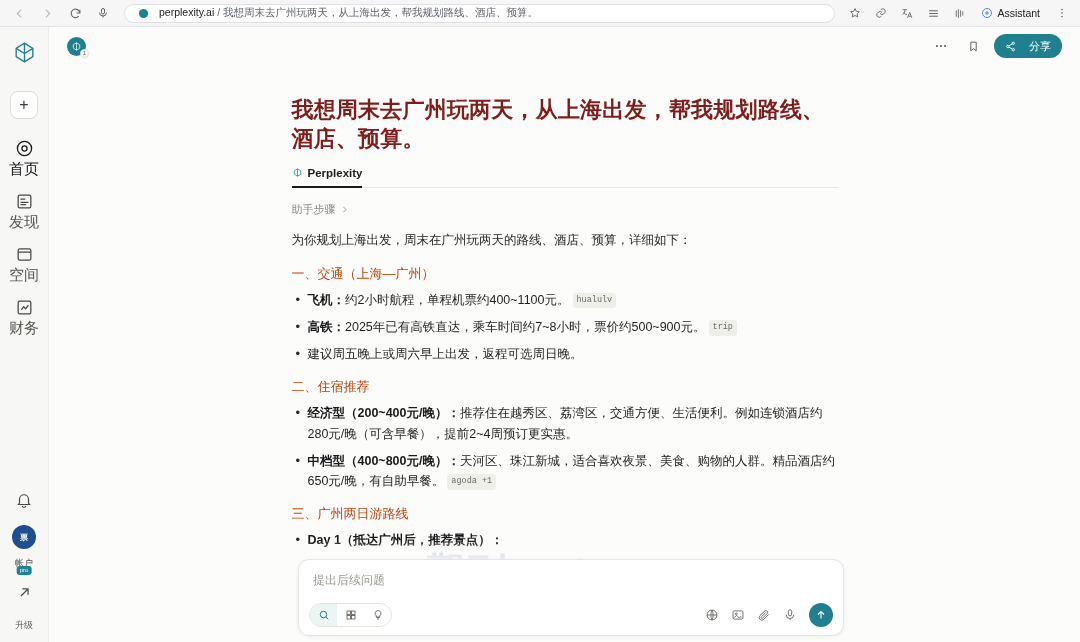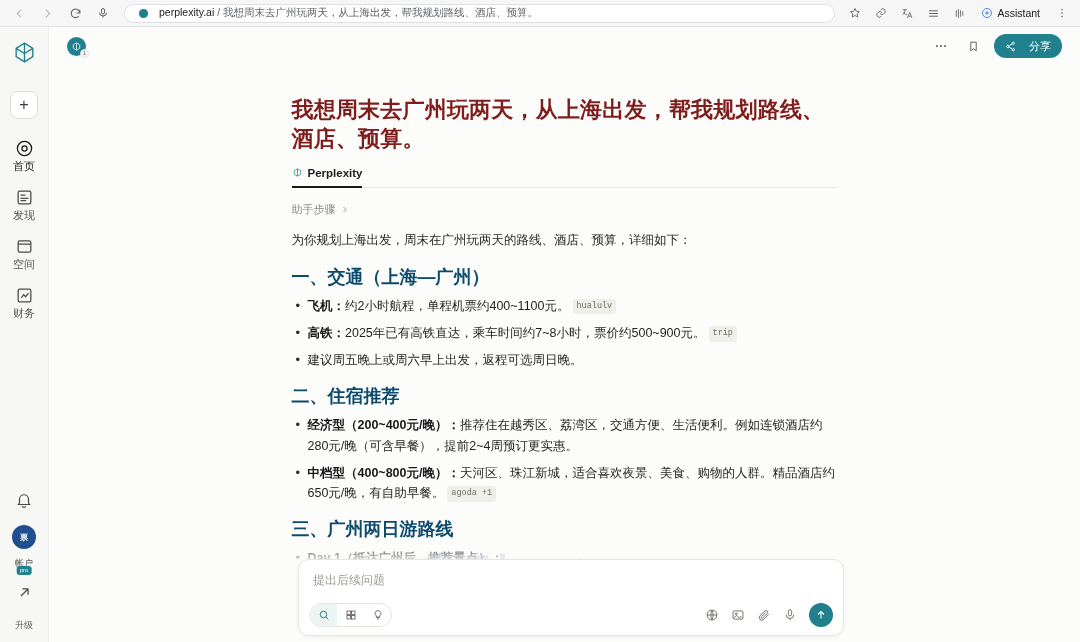--- a/index.html
+++ b/index.html
@@ -96,21 +96,21 @@
   .side-item {
     width: 44px;
     display: flex; flex-direction: column; align-items: center;
     gap: 2px; margin-bottom: 14px;
     color: #4a4a47;
   }
   .side-item .ic {
     width: 22px; height: 22px;
     display: flex; align-items: center; justify-content: center;
   }
-  .side-item .lbl { font-size: 11px; color: #55554f; line-height: 1; }
+  .side-item .lbl { font-size: 15px; color: #55554f; line-height: 1; }
   .side-item.active .ic, .side-item.active .lbl { color: #15191a; }
   .sidebar-bottom {
     margin-top: auto;
     display: flex; flex-direction: column; align-items: center;
     padding-bottom: 10px; width: 100%;
   }
   .bell { color: #4a4a47; margin-bottom: 16px; }
   .avatar-wrap { position: relative; display: flex; flex-direction: column; align-items: center; margin-bottom: 14px; }
   .avatar {
     width: 24px; height: 24px; border-radius: 50%;
@@ -188,21 +188,21 @@
     padding-bottom: 7px; border-bottom: 2px solid #17191a;
     margin-bottom: -1px;
   }
   .tab .px-ic { color: #20808d; font-size: 11px; }
   .steps {
     display: flex; align-items: center; gap: 4px;
     font-size: 11px; color: #8b8b84;
     margin: 14px 0 13px 0;
   }
   .para { font-size: 12.5px; line-height: 1.65; color: #1f2121; margin-bottom: 12px; }
-  h3.sec { font-size: 18px; font-weight: bold; color: #0c4a6e; margin: 14px 0 7px; }
+  h3.sec { font-size: 13px; font-weight: normal; color: #c2410c; margin: 14px 0 7px; }
   ul.lst { list-style: none; margin: 0 0 4px 0; padding: 0; }
   ul.lst > li {
     position: relative; padding-left: 16px;
     font-size: 12.5px; line-height: 1.62; color: #1f2121;
     margin-bottom: 7px;
   }
   ul.lst > li::before {
     content: "•"; position: absolute; left: 4px; top: -1px; color: #2a2c2d; font-size: 13px;
   }
   ul.sub { list-style: none; margin: 6px 0 0 0; padding: 0; }

